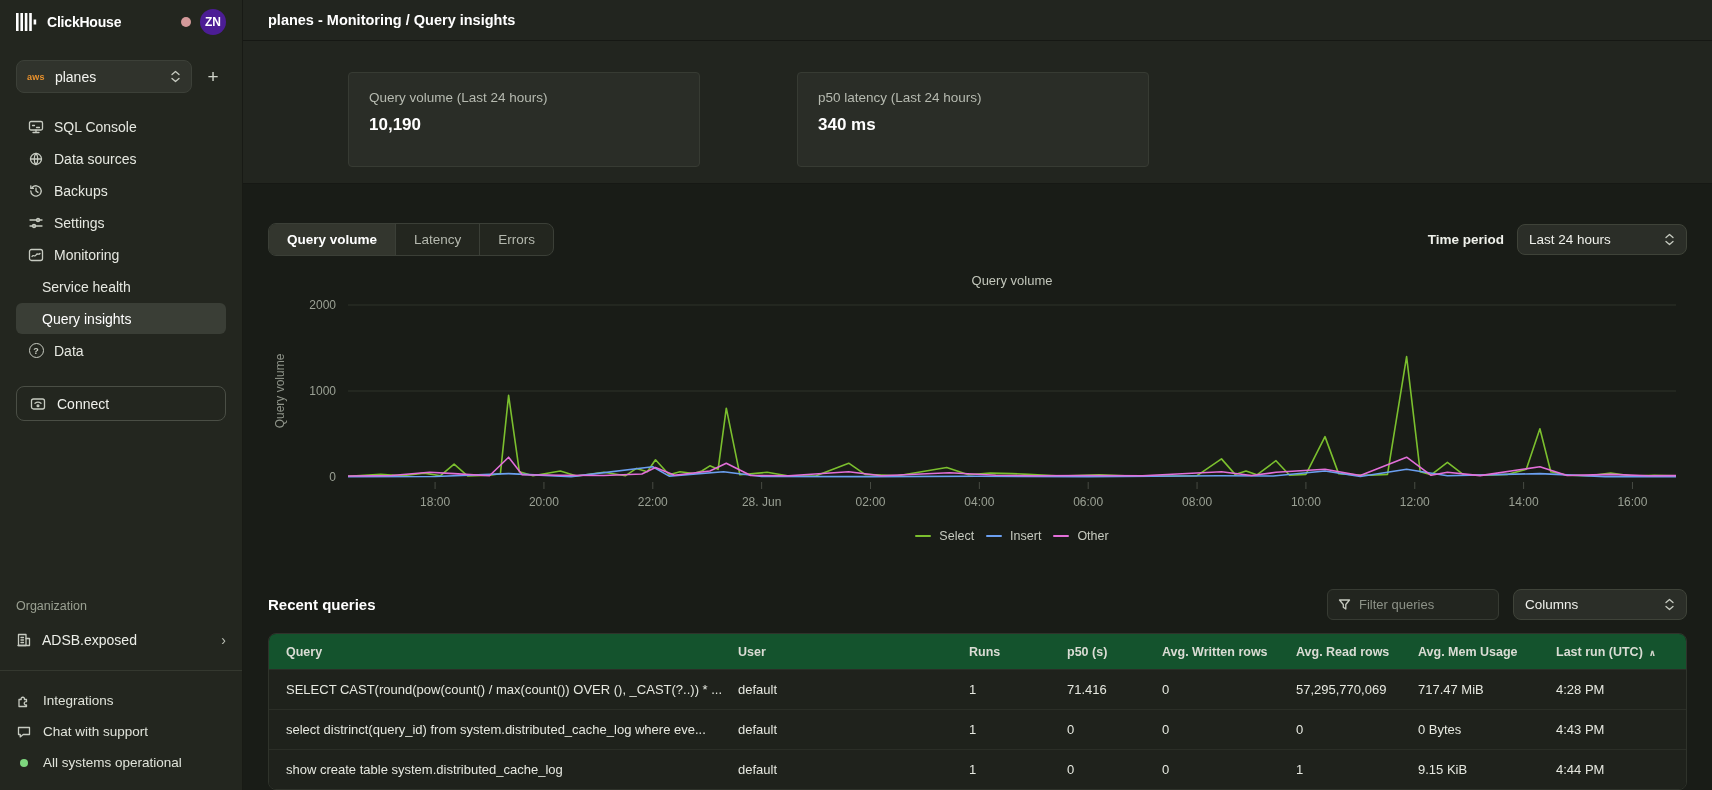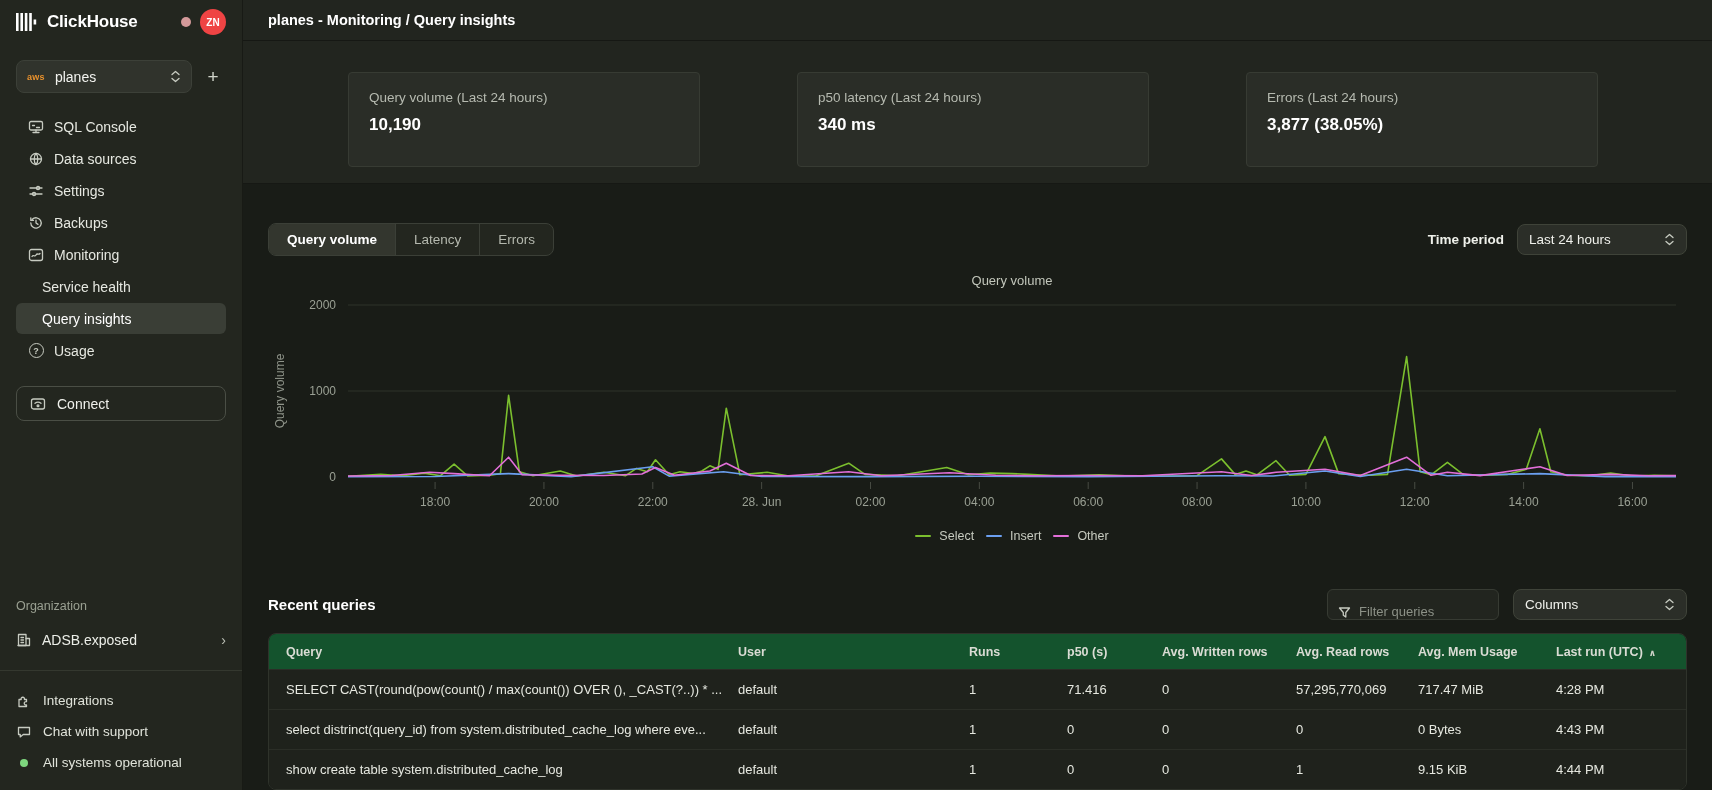--- a/index.html
+++ b/index.html
@@ -9,24 +9,24 @@
     font-family:"Liberation Sans","DejaVu Sans",sans-serif;
     display:flex; font-size:14px;
   }
   
   .sidebar {
     width:243px; min-width:243px; height:790px; background:#23261f;
     border-right:1px solid rgba(0,0,0,.3);
     display:flex; flex-direction:column; padding:0 16px 12px 16px;
   }
   .logo-row { height:44px; display:flex; align-items:center; gap:9px; }
-  .brand { font-size:17px; font-weight:700; color:#fff; letter-spacing:-.2px; }
+  .brand { font-size:14px; font-weight:700; color:#fff; letter-spacing:-.2px; }
   .notif-dot { width:10px; height:10px; border-radius:50%; background:#d49a9a; margin-left:auto; }
-  .avatar { width:26px; height:26px; border-radius:50%; background:#ef4444; color:#fff;
-    font-size:10px; font-weight:700; display:flex; align-items:center; justify-content:center;text-align:right; }
+  .avatar { width:26px; height:26px; border-radius:50%; background:#4c1d95; color:#fff;
+    font-size:12px; font-weight:700; display:flex; align-items:center; justify-content:center;text-align:right; }
   .service-row { margin-top:16px; display:flex; align-items:center; gap:8px; }
   .service-select { flex:1; height:33px; background:#30332c; border:1px solid #3c4038; border-radius:8px;
     display:flex; align-items:center; gap:10px; padding:0 10px; cursor:pointer; }
   .aws-mark { color:#e8912d; font-size:9px; font-weight:700; letter-spacing:.3px; }
   .service-name { font-size:14px; color:#f2f3ef; flex:1; }
   .plus-btn { width:26px; height:26px; display:flex; align-items:center; justify-content:center;
     color:#cfd3c9; font-size:19px; cursor:pointer; }
   .nav { margin-top:18px; padding-left:0; }
   .nav-item { height:31px; margin-bottom:1px; display:flex; align-items:center; gap:10px;
     padding-left:12px; border-radius:6px; color:#e6e8e1; font-weight:500; cursor:pointer; }
@@ -71,21 +71,21 @@
     color:#f0f1ec; cursor:pointer; }
   .period-select { width:170px; }
   .chart-title { margin:17px 0 0 80px; width:1328px; text-align:center; font-size:13px; color:#c2c6bb; }
   .legend { margin:10px 0 0 80px; width:1328px; display:flex; justify-content:center; gap:12px; }
   .legend-item { display:flex; align-items:center; gap:8px; font-size:12.5px; color:#c6cabf; }
   .legend-dash { width:16px; height:2.5px; border-radius:2px; }
   .rq-row { margin-top:46px; display:flex; align-items:center; justify-content:space-between; }
   .rq-title { font-size:15px; font-weight:700; color:#fff; }
   .rq-ctls { display:flex; gap:14px; }
   .filter-box { width:172px; height:31px; background:#22251f; border:1px solid #373b33; border-radius:6px;
-    display:flex; align-items:flex-end; gap:8px; padding:0 10px; }
+    display:flex; align-items:center; gap:8px; padding:0 10px; }
   .filter-box input { background:transparent; border:none; outline:none; width:120px;
     font-family:inherit; font-size:13px; color:#e8eae3; }
   .filter-box input::placeholder { color:#8c9187; }
   .columns-select { width:174px; }
   .qtable { margin-top:13px; border:1px solid #2f332b; border-radius:8px; overflow:hidden; }
   .thead, .trow { display:grid; grid-template-columns:469px 231px 98px 95px 134px 122px 138px minmax(0,1fr); align-items:center; }
   .thead { height:35px; background:#14532d; }
   .trow { height:40px; background:#1f221c; border-top:1px solid #2b2e27; cursor:pointer; }
   .tcell { white-space:nowrap; overflow:hidden; font-size:13px; color:#e6e8e0; padding-right:10px; }
   .hcell { font-size:12.5px; font-weight:700; color:#dadcd4; }
@@ -138,55 +138,55 @@
         <svg class="lineicon" width="16" height="16" viewBox="0 0 16 16">
             <circle cx="8" cy="8" r="5.5"></circle>
             <path d="M2.5 8h11 M8 2.5c2.4 2 2.4 9 0 11 M8 2.5c-2.4 2-2.4 9 0 11"></path>
           </svg>
       </span>
       <span>Data sources</span>
     </div>
     <div class="nav-item">
       <span class="ic">
         <svg class="lineicon" width="16" height="16" viewBox="0 0 16 16">
+            <path d="M2.8 8a5.2 5.2 0 1 0 1.5-3.7 M2.8 2.8v2.6h2.6 M8 5.2V8l2 1.4"></path>
+          </svg>
+      </span>
+      <span>Backups</span>
+    </div>
+    <div class="nav-item">
+      <span class="ic">
+        <svg class="lineicon" width="16" height="16" viewBox="0 0 16 16">
             <path d="M2 5h12 M2 11h12"></path>
             <circle cx="10" cy="5" r="1.6"></circle>
             <circle cx="6" cy="11" r="1.6"></circle>
           </svg>
       </span>
       <span>Settings</span>
     </div>
     <div class="nav-item">
       <span class="ic">
         <svg class="lineicon" width="16" height="16" viewBox="0 0 16 16">
-            <path d="M2.8 8a5.2 5.2 0 1 0 1.5-3.7 M2.8 2.8v2.6h2.6 M8 5.2V8l2 1.4"></path>
-          </svg>
-      </span>
-      <span>Backups</span>
-    </div>
-    <div class="nav-item">
-      <span class="ic">
-        <svg class="lineicon" width="16" height="16" viewBox="0 0 16 16">
             <rect x="1.5" y="2.5" width="13" height="11" rx="2"></rect>
             <path d="M4 9.5c1.5-2.5 2.5 1 4-1.5s2.5.5 4-1.5"></path>
           </svg>
       </span>
       <span>Monitoring</span>
     </div>
     <div class="nav-item nav-sub">
       <span>Service health</span>
     </div>
     <div class="nav-item nav-sub nav-sel">
       <span>Query insights</span>
     </div>
     <div class="nav-item">
       <span class="ic">
           <span class="help-circle">?</span>
         </span>
-      <span>Usage</span>
+      <span>Data</span>
     </div>
   </nav>
 
   <div class="connect-btn">
     <svg class="lineicon" width="16" height="16" viewBox="0 0 16 16">
         <rect x="1.5" y="3" width="13" height="10" rx="2"></rect>
         <path d="M5 7.3c1.8-1.4 4.2-1.4 6 0"></path>
         <circle cx="8" cy="9.8" r="0.9"></circle>
       </svg>
     <span>Connect</span>
@@ -236,24 +236,20 @@
   </div>
 
   <div class="metrics-band">
     <div class="metric-card">
       <div class="metric-label">Query volume (Last 24 hours)</div>
       <div class="metric-value">10,190</div>
     </div>
     <div class="metric-card">
       <div class="metric-label">p50 latency (Last 24 hours)</div>
       <div class="metric-value">340 ms</div>
-    </div>
-    <div class="metric-card">
-      <div class="metric-label">Errors (Last 24 hours)</div>
-      <div class="metric-value">3,877 (38.05%)</div>
     </div>
   </div>
 
   <div class="content">
     <div class="tabs-row">
       <div class="tab-group">
         <div class="tab active">Query volume</div>
         <div class="tab">Latency</div>
         <div class="tab">Errors</div>
       </div>

